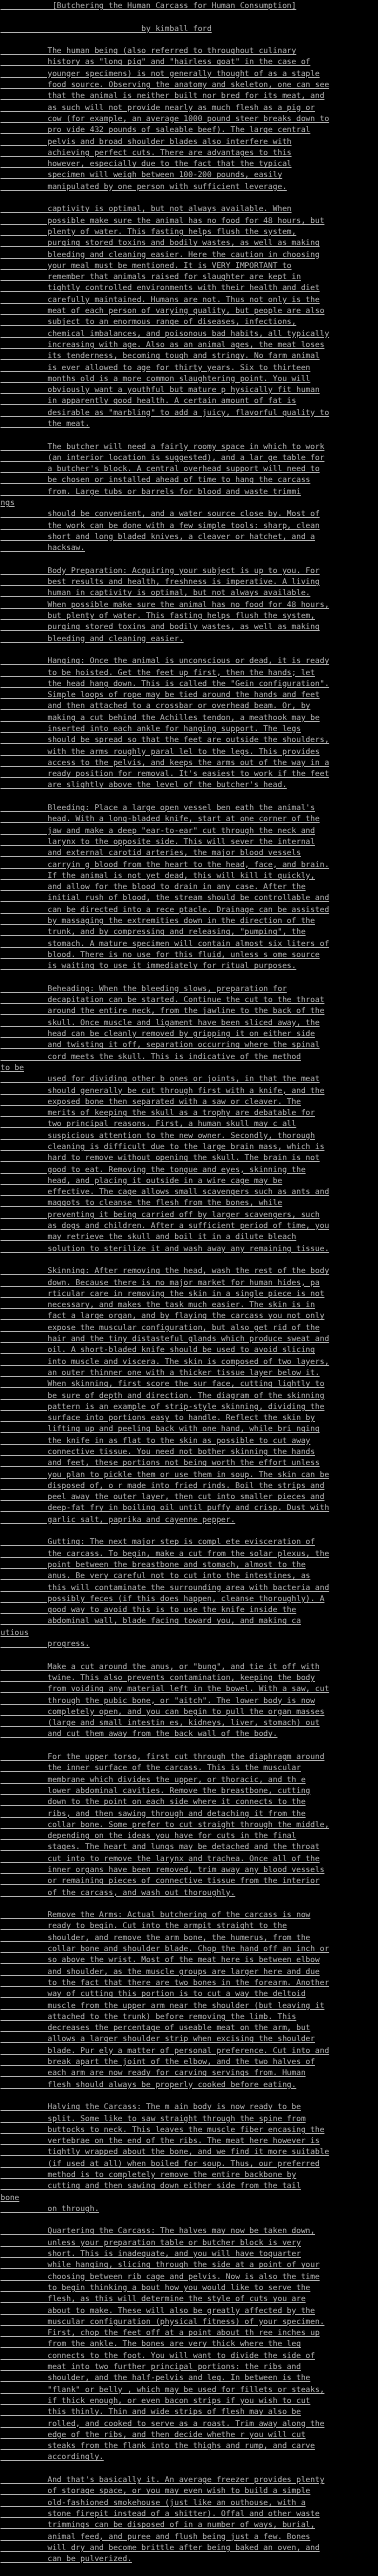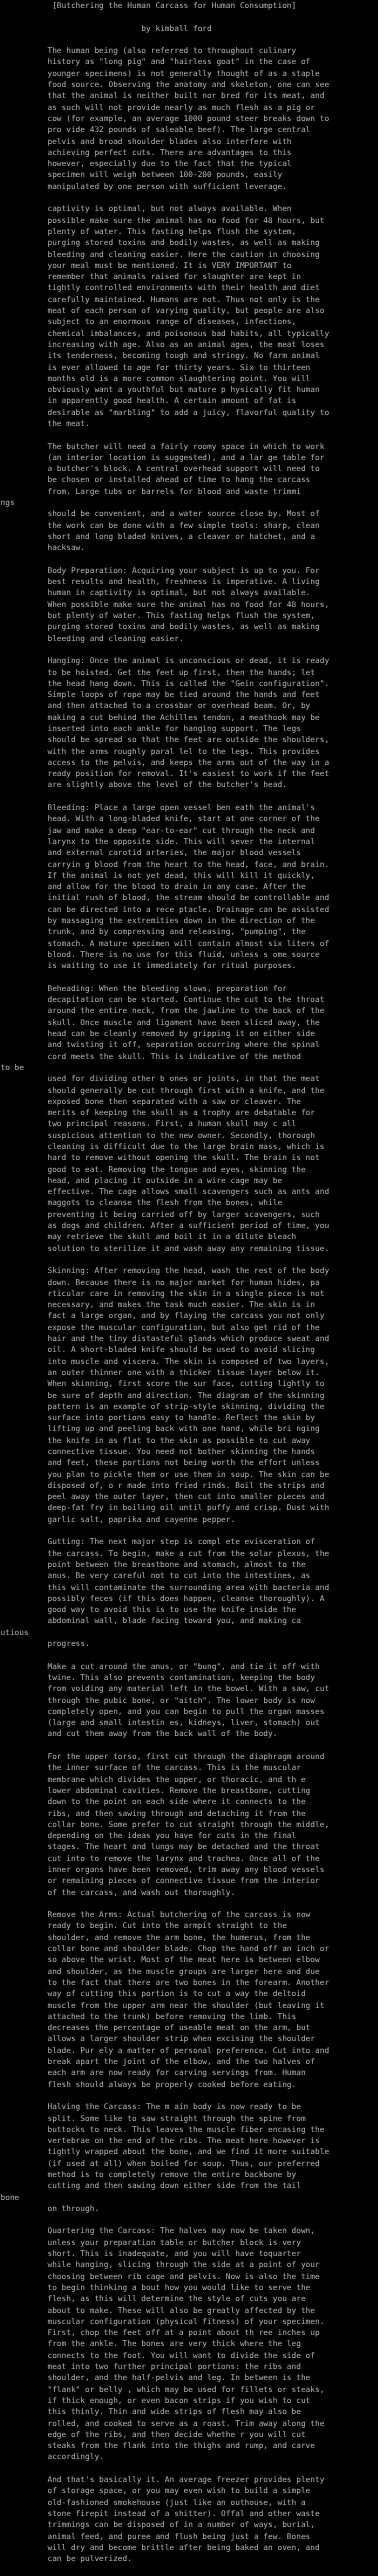--- a/index.html
+++ b/index.html
@@ -28,21 +28,21 @@
     line-height: 11.3px;
     color: #b4b4b4;
     white-space: pre;
     -webkit-font-smoothing: none;
   }
 </style>
 </head>
 <body style="background: rgb(0, 0, 0);">
 
 <div class="page">
-  <pre class="doc" style="color: rgb(180, 180, 180);">           [Butchering the Human Carcass for Human Consumption]
+  <pre class="doc" style="color: rgb(180, 180, 180); text-decoration: underline;">           [Butchering the Human Carcass for Human Consumption]
 
                               by kimball ford
 
           The human being (also referred to throughout culinary
           history as "long pig" and "hairless goat" in the case of
           younger specimens) is not generally thought of as a staple
           food source. Observing the anatomy and skeleton, one can see
           that the animal is neither built nor bred for its meat, and
           as such will not provide nearly as much flesh as a pig or
           cow (for example, an average 1000 pound steer breaks down to

